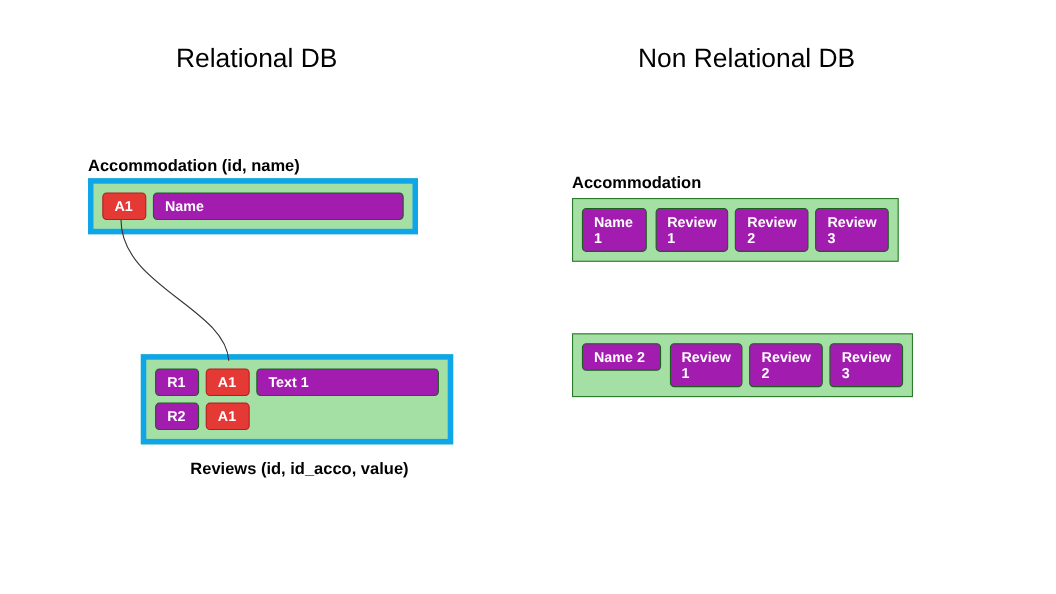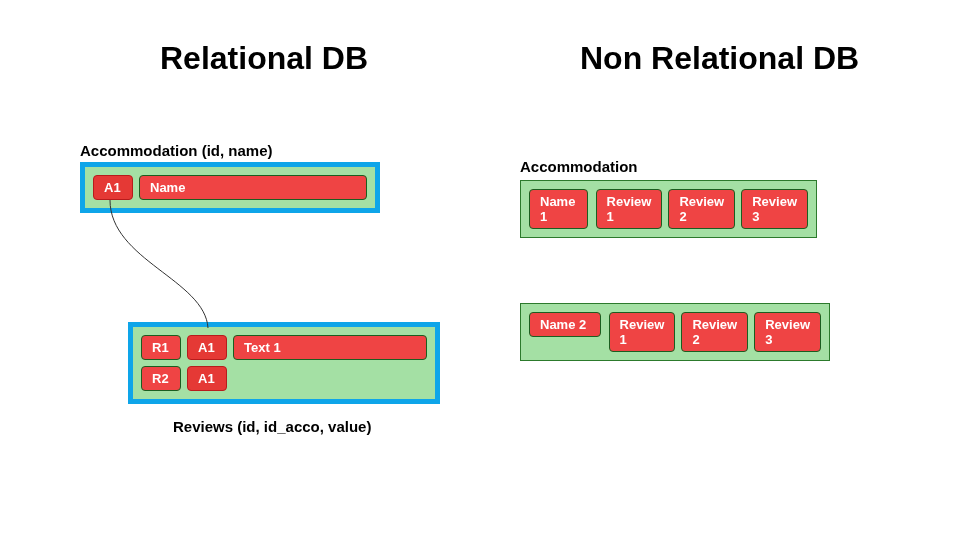--- a/index.html
+++ b/index.html
@@ -6,40 +6,40 @@
   body {
     width: 960px;
     height: 540px;
     background: #ffffff;
     font-family: Arial, Helvetica, sans-serif;
     position: relative;
     overflow: hidden;
   }
   .col-title {
     position: absolute;
-    font-size: 32px;
-    font-weight: 700;
+    font-size: 24px;
+    font-weight: 400;
     color: #000;
   }
   .subtitle {
     position: absolute;
     font-size: 15px;
     font-weight: 700;
     color: #000;
   }
   .panel {
     position: absolute;
     background: #a4e0a4;
     border: 5px solid #0ea5e9;
     padding: 8px;
   }
   .row { display: flex; gap: 6px; margin-bottom: 6px; }
   .row:last-child { margin-bottom: 0; }
   .pill {
-    background: #ef4444;
+    background: #a21caf;
     border: 1px solid #1b5e20;
     border-radius: 4px;
     padding: 4px 10px;
     color: #fff;
     font-size: 13px;
     font-weight: 700;
     display: flex;
     align-items: center;
   }
   .pill.red {
@@ -76,21 +76,21 @@
 
 <div class="subtitle" style="left:80px; top:142px;">Accommodation (id, name)</div>
 
 <div class="panel" style="left:80px; top:162px; width:300px;">
   <div class="row">
     <div class="pill red w50">A1</div>
     <div class="pill grow">Name</div>
   </div>
 </div>
 
-<div class="panel" style="left:128px; top:322px; width:312px;">
+<div class="panel" style="left:128px; top:322px; width:284px;">
   <div class="row">
     <div class="pill w50">R1</div>
     <div class="pill red w50">A1</div>
     <div class="pill grow">Text 1</div>
   </div>
   <div class="row">
     <div class="pill w50">R2</div>
     <div class="pill red w50">A1</div>
   </div>
 </div>

